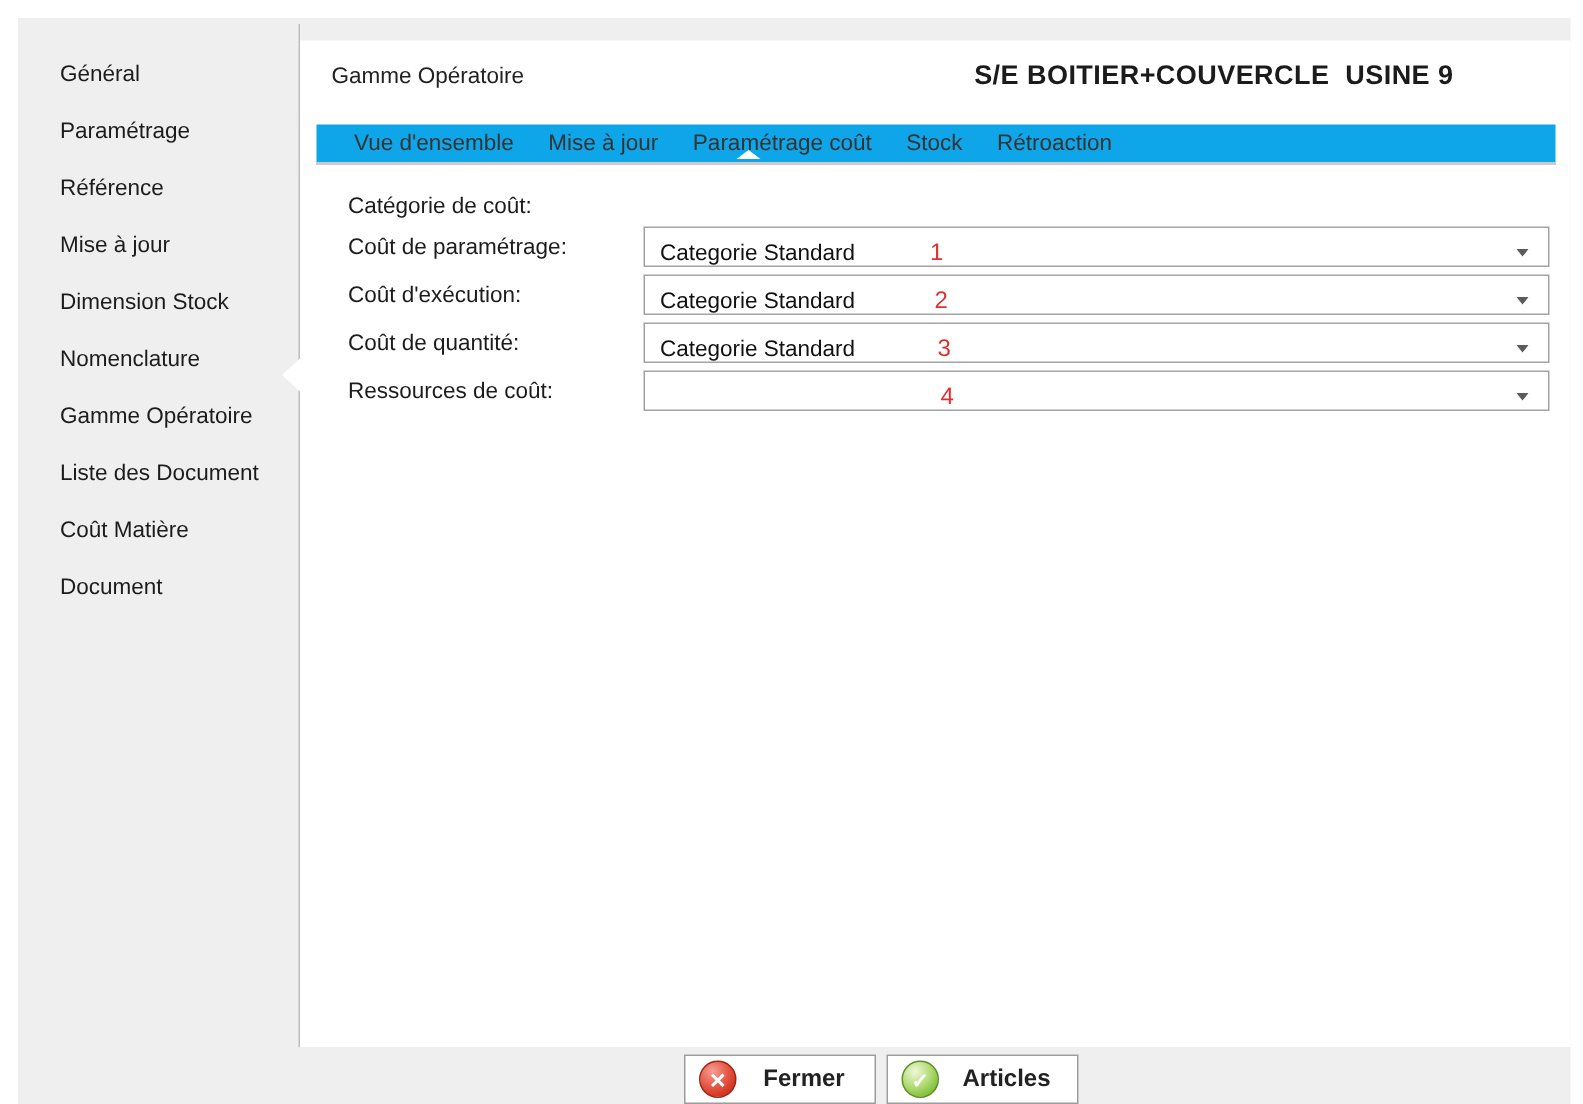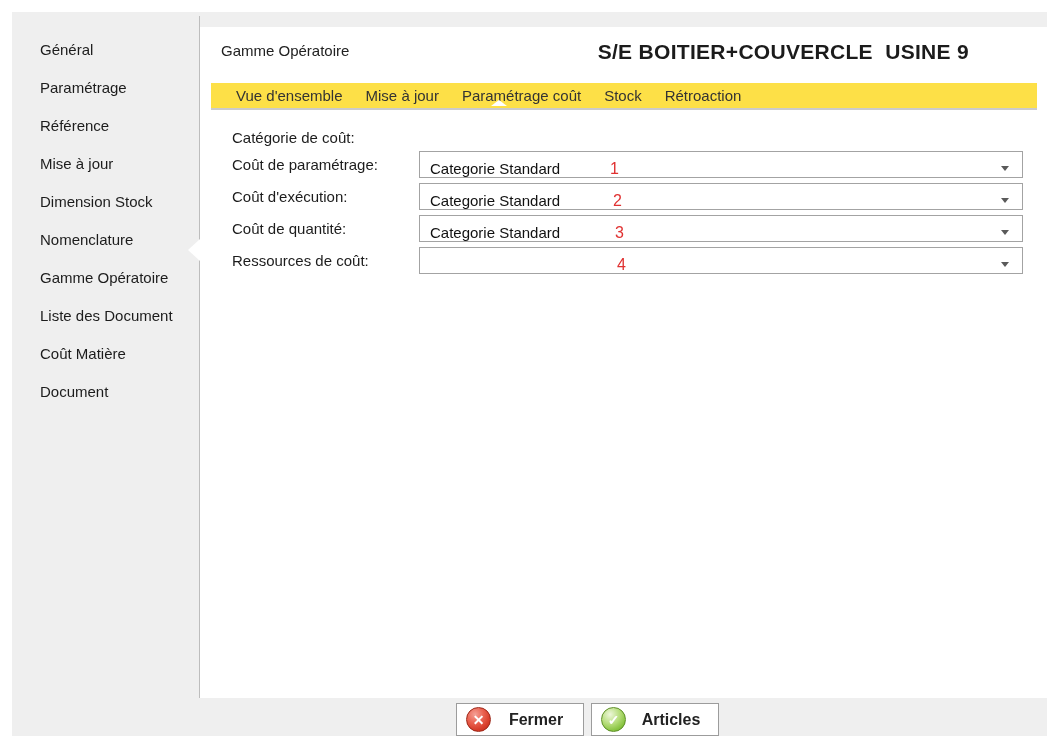--- a/index.html
+++ b/index.html
@@ -15,38 +15,38 @@
   .sidebar-item { height:34px; line-height:34px; padding-left:20px; font-size:15px; color:#1c1c1c; cursor:default; white-space:nowrap; }
   .v-divider { position:absolute; left:183px; top:0; width:1px; height:682px; background:#bdbdbd; }
   .sidebar-notch {
     position:absolute; left:172px; top:223px; width:0; height:0;
     border-top:11px solid transparent; border-bottom:11px solid transparent;
     border-right:12px solid #ffffff; z-index:3;
   }
   
   .main { position:absolute; left:184px; top:11px; width:850px; height:671px; background:#ffffff; }
   .main-title { position:absolute; left:17px; top:11px; font-size:15px; color:#222222; }
-  .main-header { position:absolute; right:77px; top:9px; font-size:21px; font-weight:bold; color:#1b1b1b; white-space:pre; letter-spacing:0.3px; }
+  .main-header { position:absolute; right:77px; top:9px; font-size:18px; font-weight:bold; color:#1b1b1b; white-space:pre; letter-spacing:0.3px; }
   
   .tabbar {
     position:absolute; left:7px; top:52px; width:826px; height:27px;
-    background:#fde047; border-bottom:2px solid #cbcbcb;
+    background:#0ea5e9; border-bottom:2px solid #cbcbcb;
     display:flex; align-items:center; padding-left:21px;
   }
   .tab { font-size:15px; color:#333333; margin-right:19px; white-space:nowrap; cursor:default; }
   .tab-notch {
     position:absolute; left:276px; bottom:-2px; width:0; height:0;
     border-left:8px solid transparent; border-right:8px solid transparent;
     border-bottom:6px solid #ffffff;
   }
   
   .section-label { position:absolute; left:28px; top:98px; font-size:15px; }
   .form-label { position:absolute; left:28px; height:27px; line-height:27px; font-size:15px; white-space:nowrap; }
   .combo {
-    position:absolute; left:215px; width:604px; height:27px;
+    position:absolute; left:225px; width:604px; height:27px;
     background:#ffffff; border:1px solid #a3a3a3;
   }
   .combo-value { position:absolute; left:6px; top:0; line-height:25px; font-size:15px; color:#111111; white-space:nowrap; }
   .combo-marker { position:absolute; top:0; line-height:25px; font-size:16px; color:#e03131; }
   .combo-arrow {
     position:absolute; right:9px; top:10px; width:0; height:0;
     border-left:4px solid transparent; border-right:4px solid transparent;
     border-top:5px solid #5a5a5a;
   }
   .row1 { top:120px; } .row2 { top:152px; } .row3 { top:184px; } .row4 { top:216px; }

